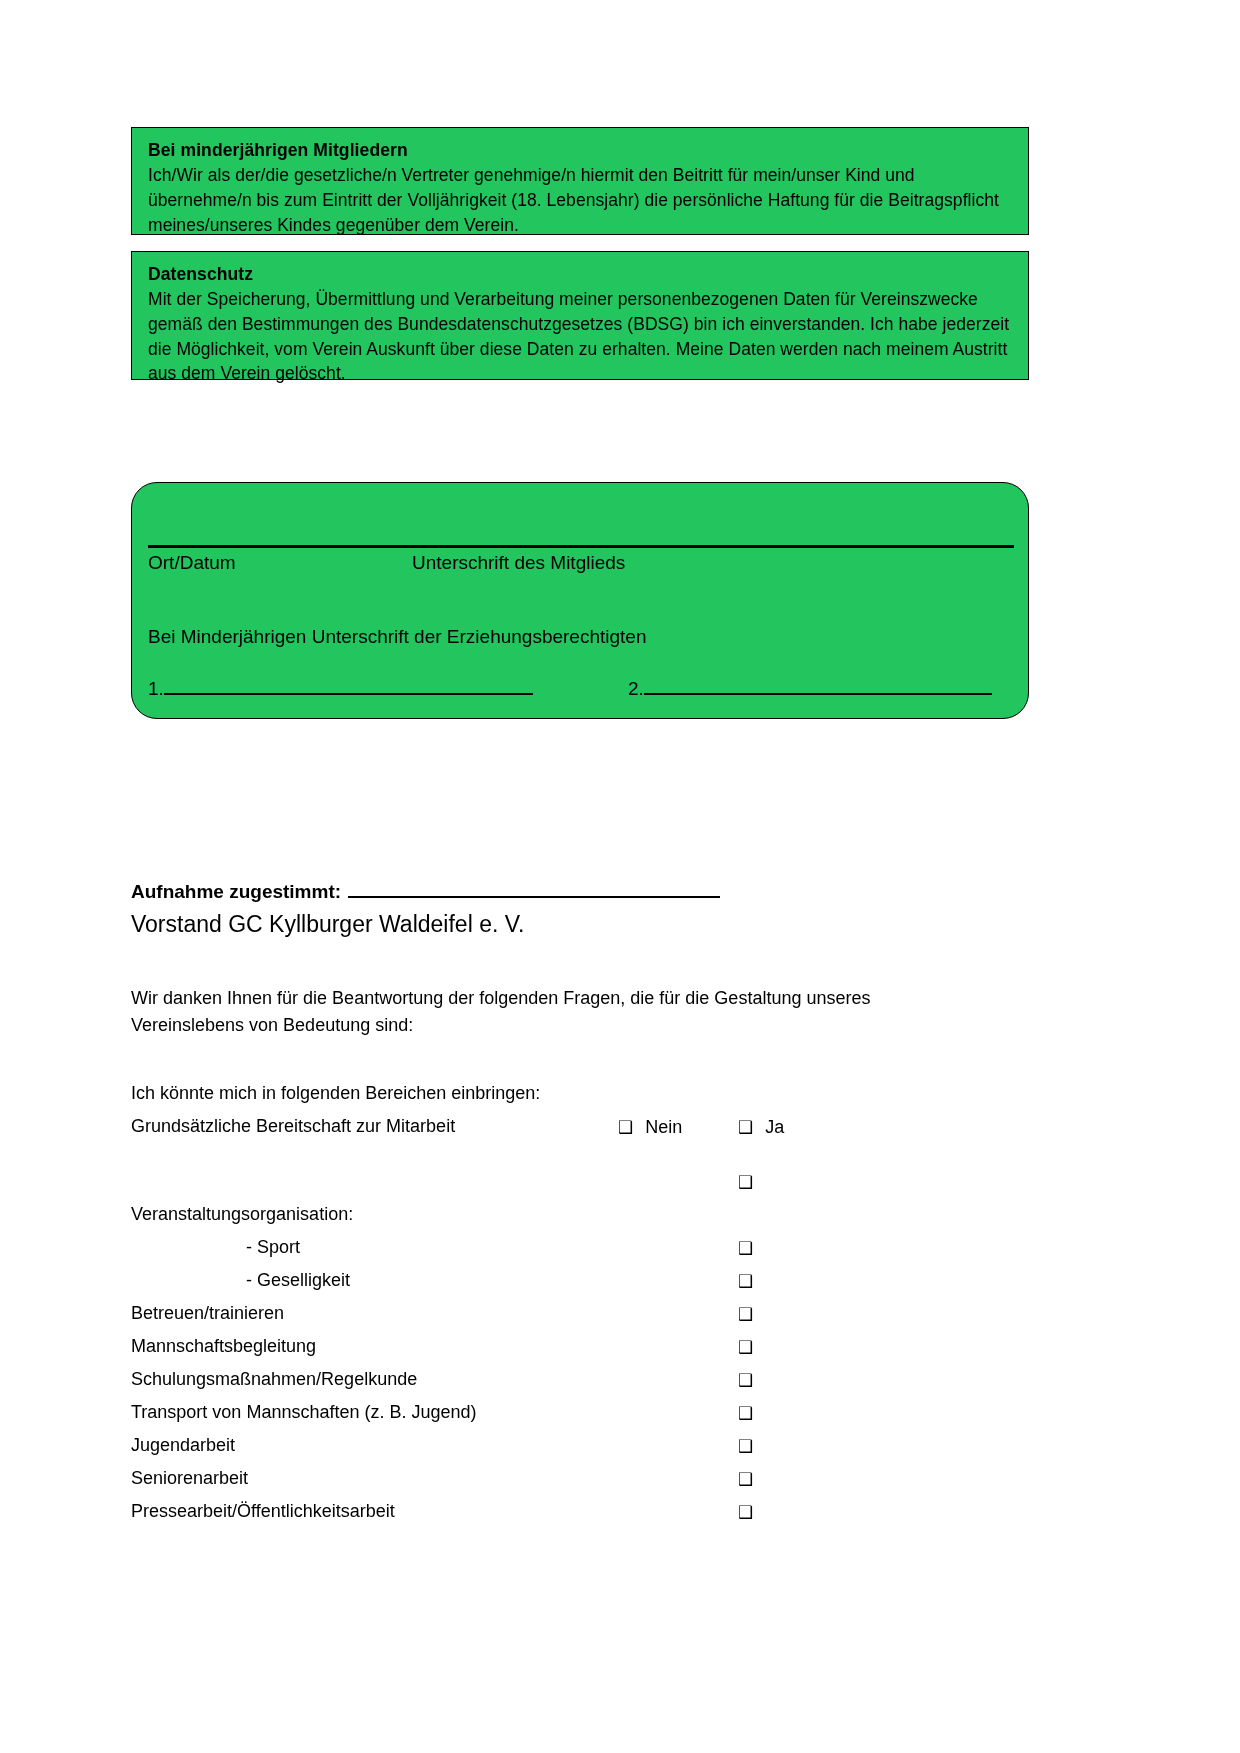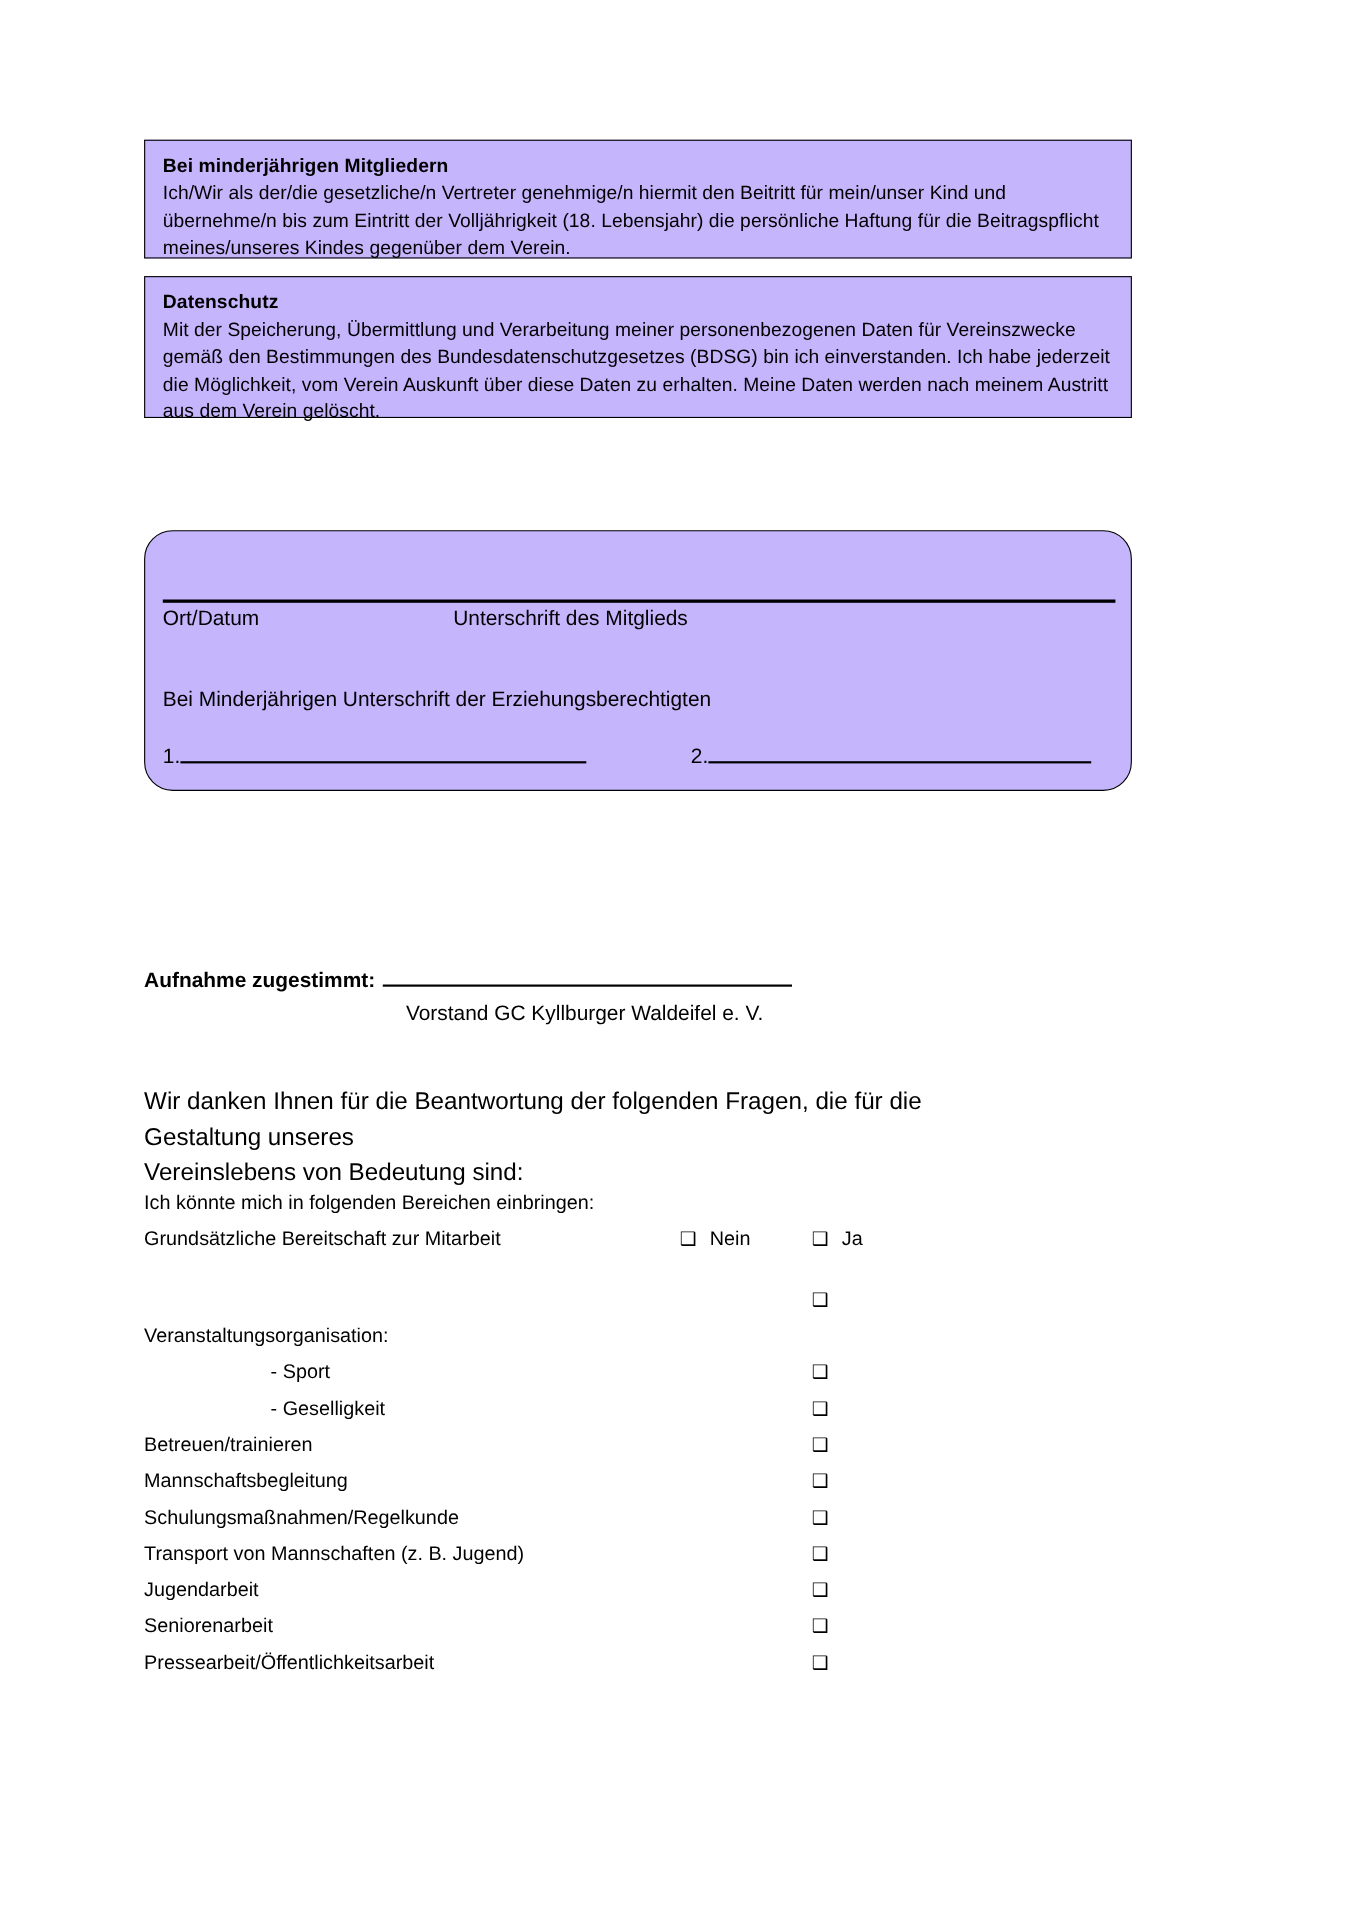--- a/index.html
+++ b/index.html
@@ -18,21 +18,21 @@
     background: #ffffff;
     margin: 0 auto;
     overflow: hidden;
   }
 
   
   .clause-box {
     position: absolute;
     border: 1.5px solid #000000;
     box-sizing: border-box;
-    background: #c4b5fd;
+    background: #22c55e;
   }
   .clause-inner {
     padding: 10px 14px 10px 16px;
   }
   .clause-title {
     font-size: 17.5px;
     font-weight: bold;
     line-height: 1.42;
     letter-spacing: 0.1px;
   }
@@ -125,32 +125,31 @@
   .approval-blank {
     display: inline-block;
     vertical-align: baseline;
     width: 372px;
     height: 15px;
     border-bottom: 2px solid #000000;
     margin-left: 7px;
   }
   .approval-caption {
     margin-top: 5px;
-    margin-left: 238px;
-    font-size: 19px;
+    font-size: 23px;
     line-height: 1.3;
   }
 
   
   .intro {
     position: absolute;
     left: 131px;
     top: 985px;
     width: 790px;
-    font-size: 22px;
+    font-size: 18px;
     line-height: 1.48;
   }
   .intro p { margin: 0; }
 
   
   .quest {
     position: absolute;
     left: 131px;
     top: 1077px;
     width: 790px;

